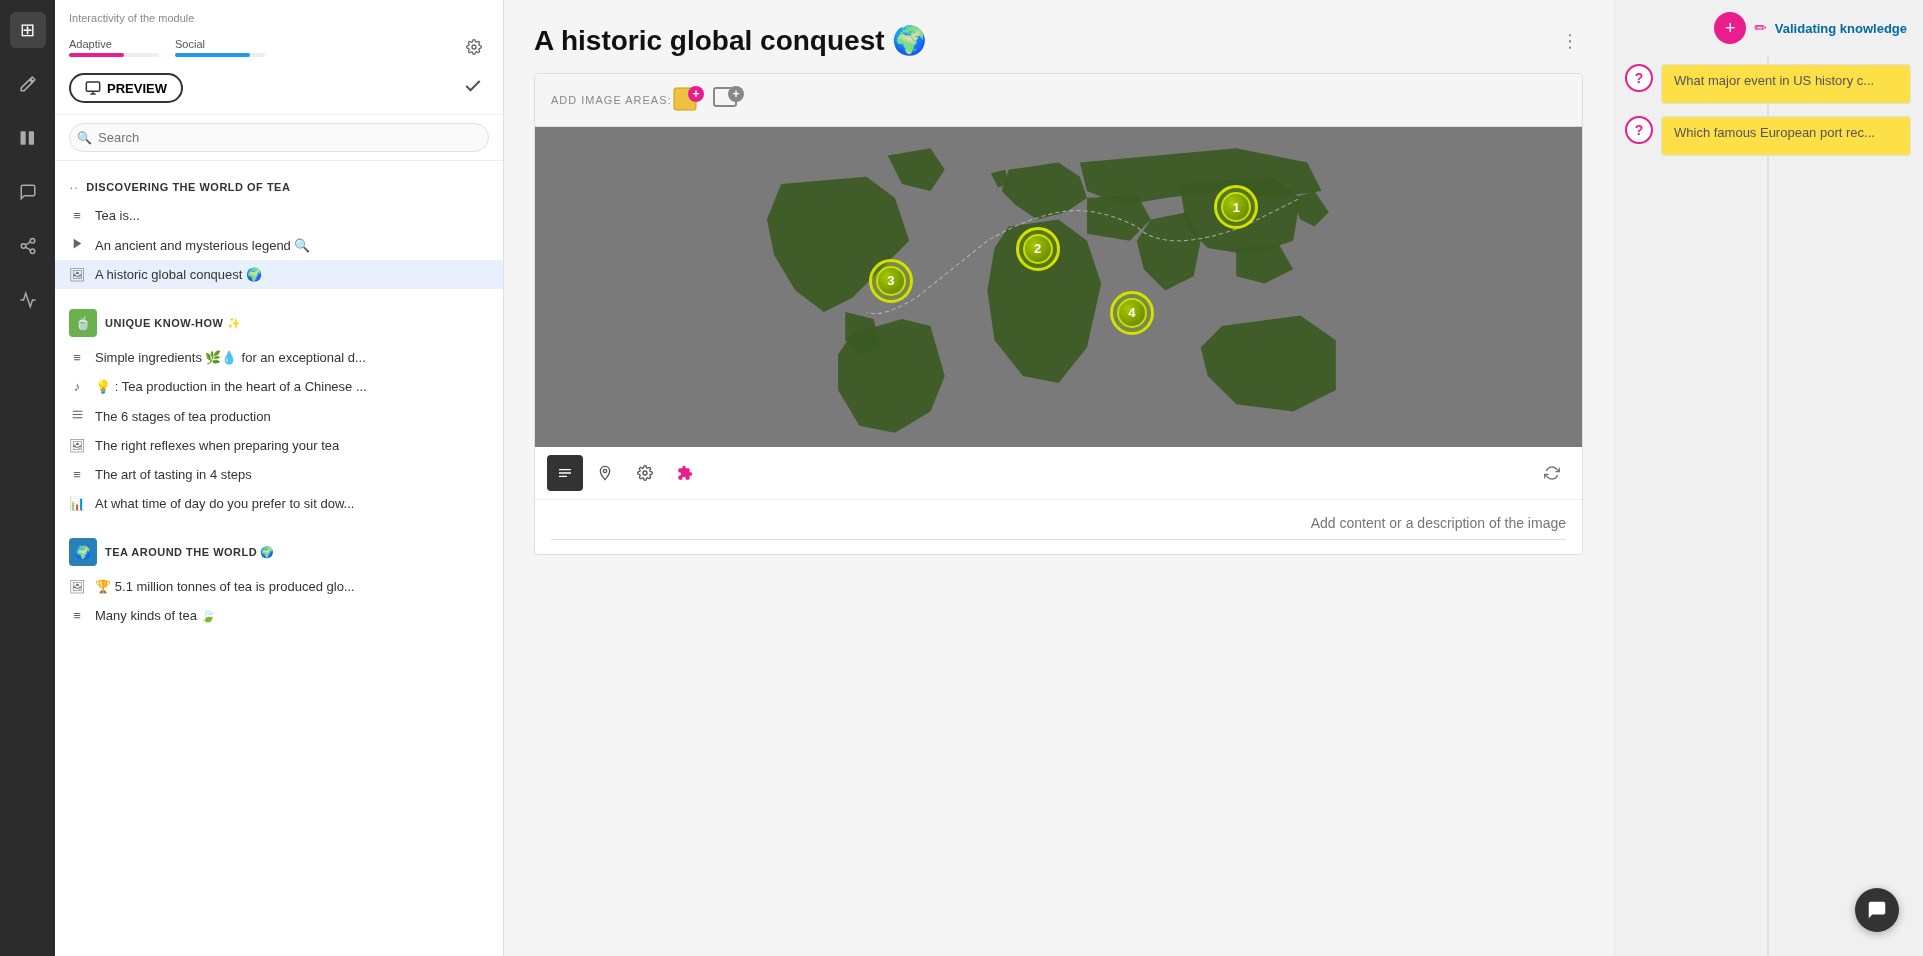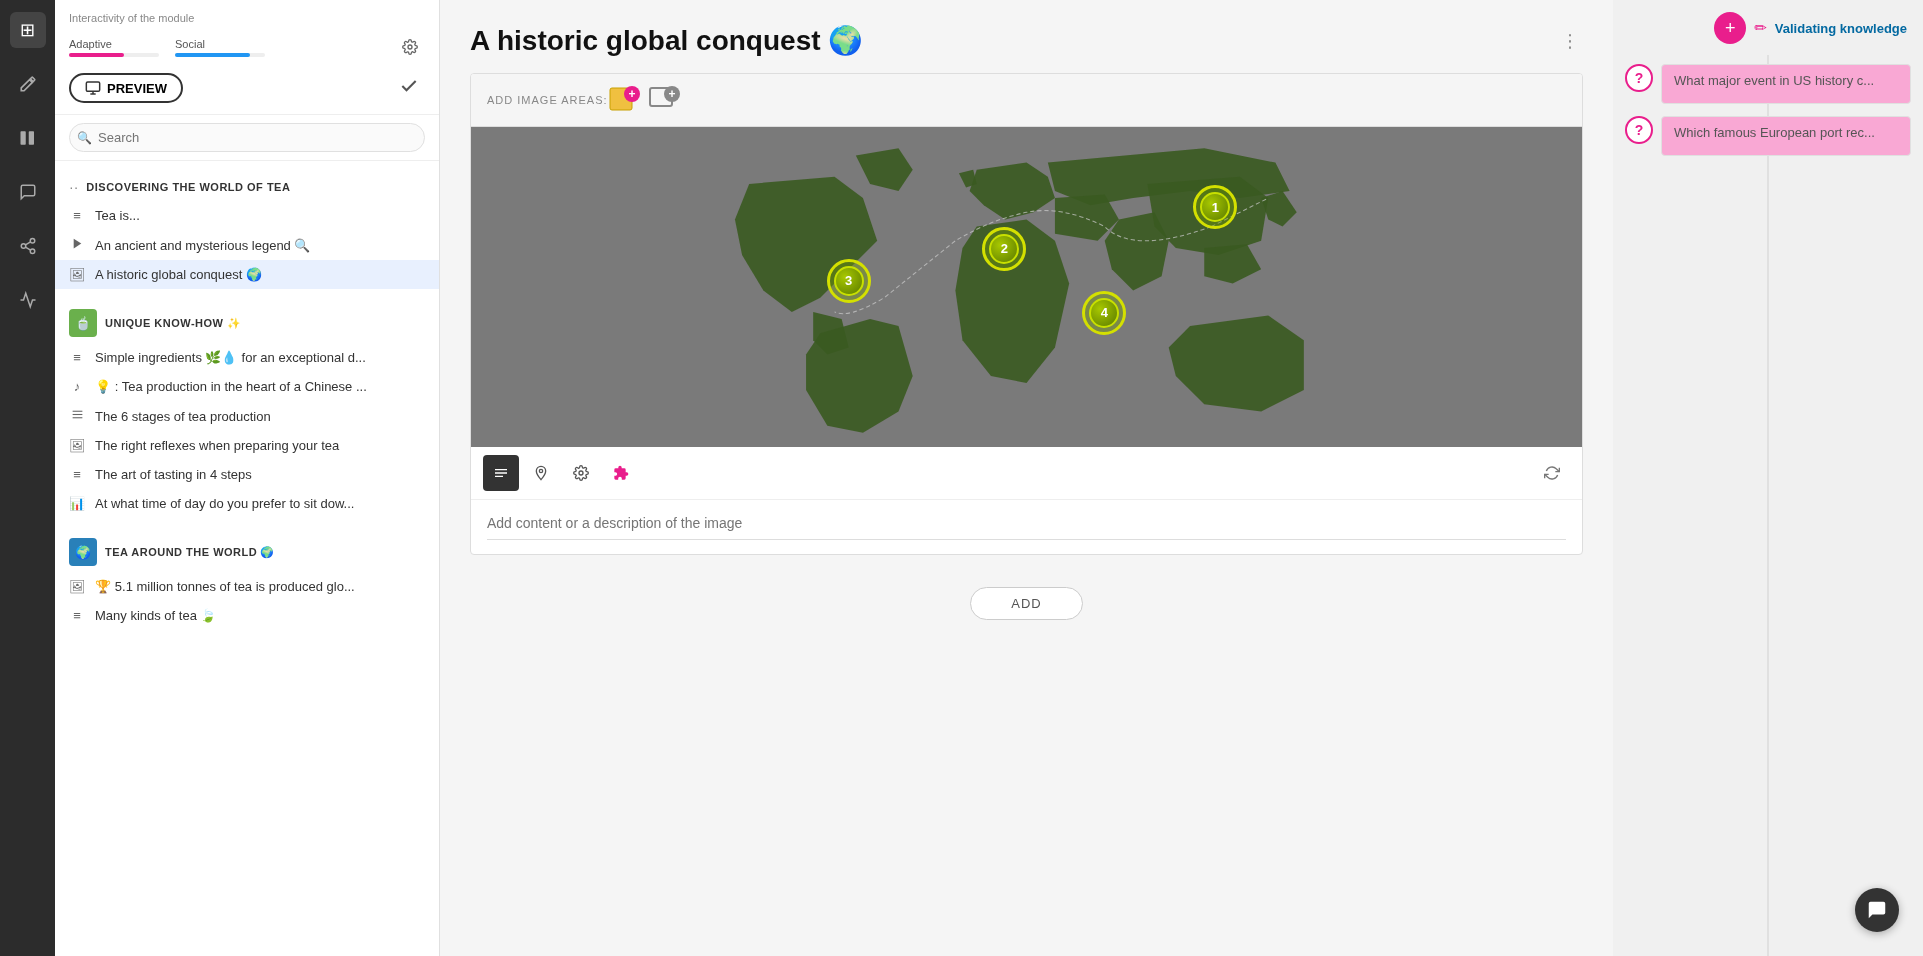--- a/index.html
+++ b/index.html
@@ -21,21 +21,21 @@
       display: flex; align-items: center; justify-content: center;
       color: #aaa;
       font-size: 18px;
       cursor: pointer;
       border-radius: 6px;
     }
     .app-sidebar-icon.active { color: #fff; background: #444; }
 
     
     .module-panel {
-      width: 385px;
+      width: 449px;
       background: #fff;
       display: flex;
       flex-direction: column;
       flex-shrink: 0;
       border-right: 1px solid #e0e0e0;
       overflow: hidden;
     }
 
     .module-header {
       padding: 12px 14px 0;
@@ -210,20 +210,21 @@
 
     .description-area {
       padding: 14px 16px;
     }
     .description-input {
       width: 100%; border: none; outline: none;
       font-size: 14px; color: #bbb;
       border-bottom: 1px solid #ddd;
       padding-bottom: 8px;
       background: transparent;
+      text-align: right;
     }
 
     .add-row {
       display: flex; justify-content: center;
       padding: 16px;
     }
     .add-btn {
       padding: 8px 40px; border: 1px solid #ccc; border-radius: 20px;
       background: #fff; font-size: 13px; color: #555; cursor: pointer;
       letter-spacing: 1px;
@@ -281,21 +282,21 @@
       display: flex; align-items: flex-start; gap: 8px;
     }
     .question-mark-circle {
       width: 28px; height: 28px; border-radius: 50%;
       background: #fff; border: 2px solid #e91e8c;
       display: flex; align-items: center; justify-content: center;
       font-size: 14px; font-weight: bold; color: #e91e8c;
       flex-shrink: 0;
     }
     .question-text-box {
-      background: #f9a8d4;
+      background: #fde047;
       border: 1px solid #e0e0e0;
       border-radius: 4px;
       padding: 8px 12px;
       font-size: 13px;
       color: #555;
       flex: 1;
       min-height: 40px;
     }
 
     
@@ -604,23 +605,20 @@
           <path d="M3.51 9a9 9 0 0114.85-3.36L23 10M1 14l4.64 4.36A9 9 0 0020.49 15"></path>
         </svg>
       </button>
     </div>
 
     <div class="description-area">
       <input type="text" class="description-input" placeholder="Add content or a description of the image" style="">
     </div>
   </div>
 
-  <div class="add-row">
-    <button class="add-btn">ADD</button>
-  </div>
 </div>
 
 <div class="right-panel">
   <div class="timeline-line"></div>
   <div class="right-panel-header">
     <button class="plus-circle">+</button>
     <button class="edit-icon-btn">✏</button>
     <span class="validating-label">Validating knowledge</span>
   </div>
 

